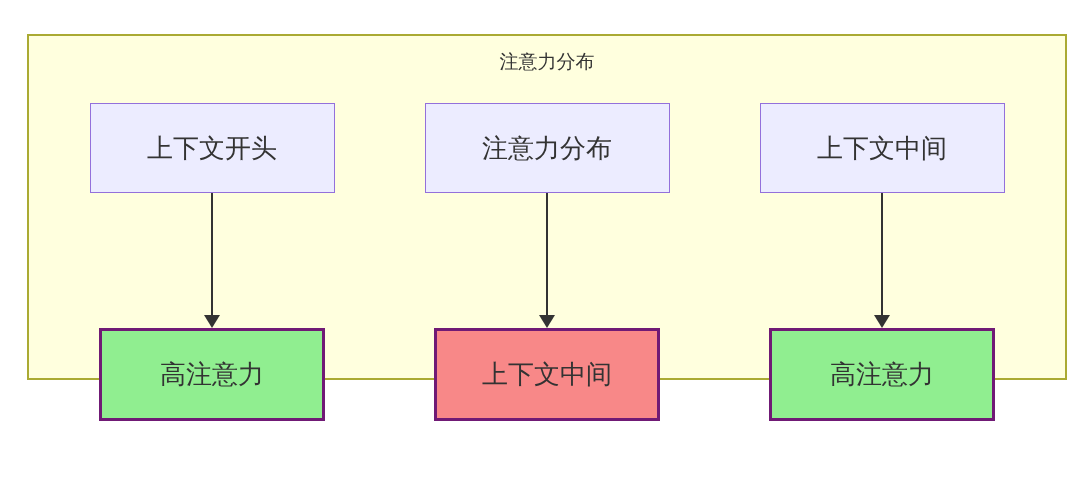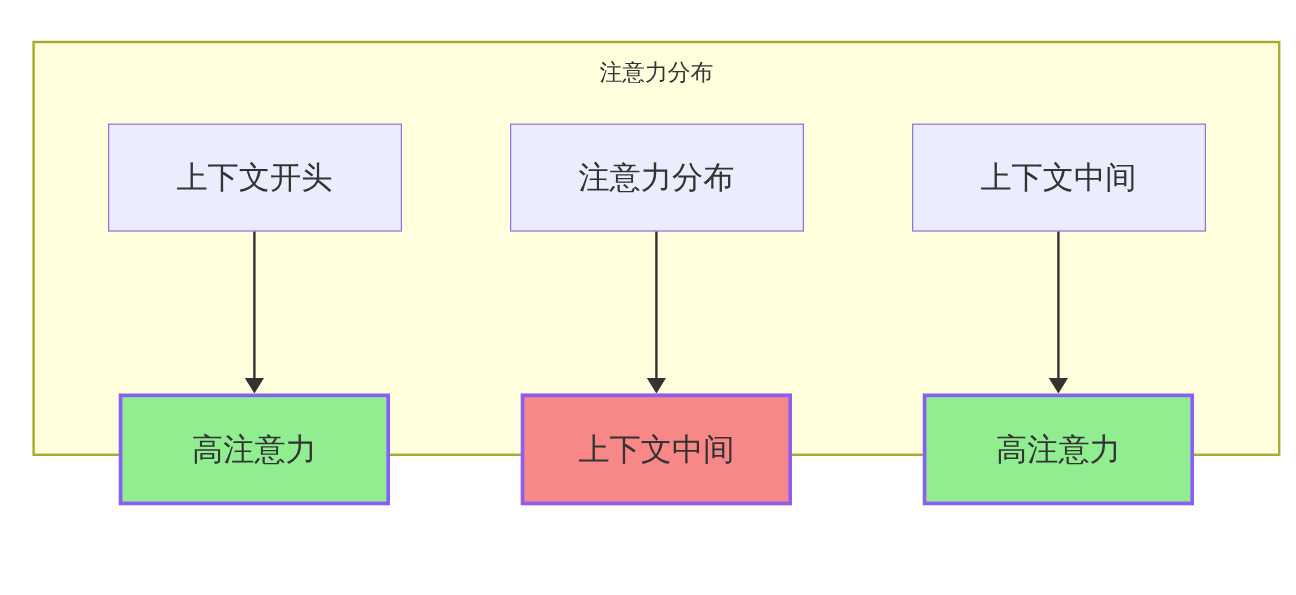--- a/index.html
+++ b/index.html
@@ -79,21 +79,21 @@
     width: 0;
     height: 0;
     border-left: 8px solid transparent;
     border-right: 8px solid transparent;
     border-top: 13px solid #333333;
   }
 
   .node.target {
     width: 226px;
     height: 93px;
-    border: 3px solid #8b5cf6;
+    border: 3px solid #701a75;
   }
 
   .node.target.high { background: #90ee90; }
   .node.target.low  { background: #f88888; }
 </style>
 </head>
 <body>
 
 <div class="canvas">
   <div class="diagram-title">注意力分布</div>

